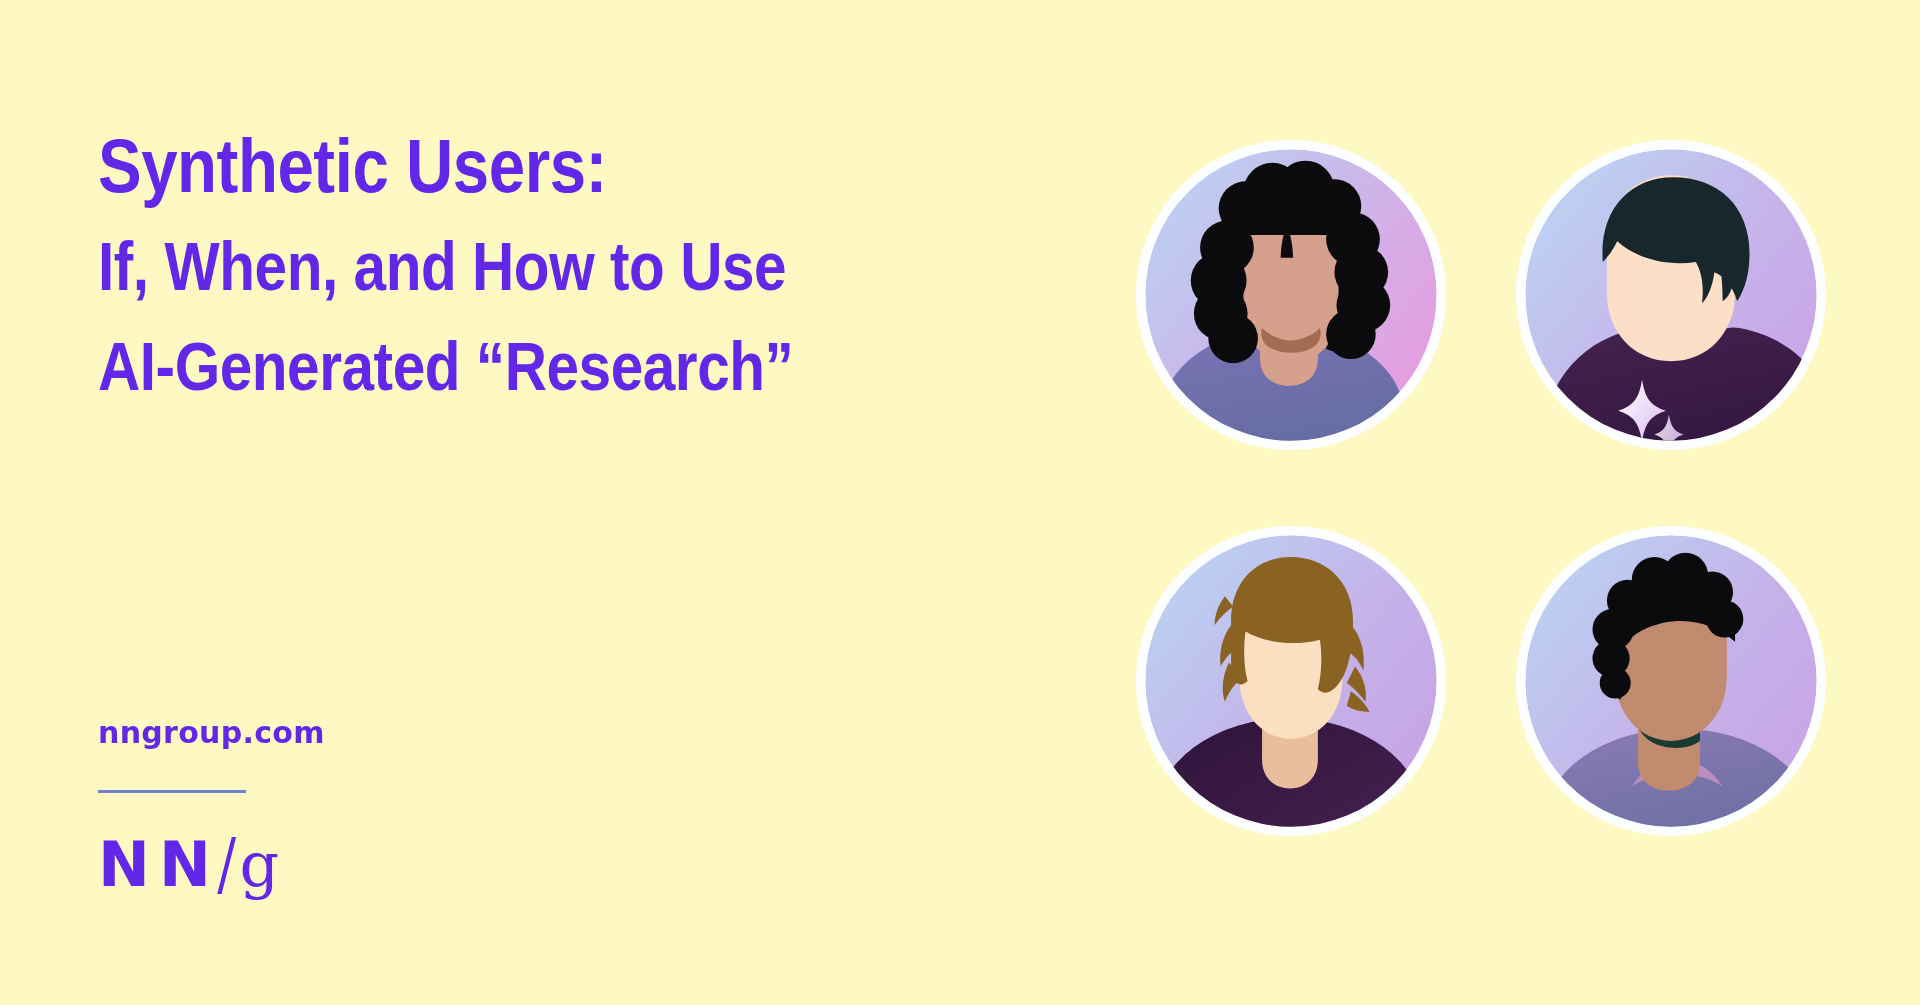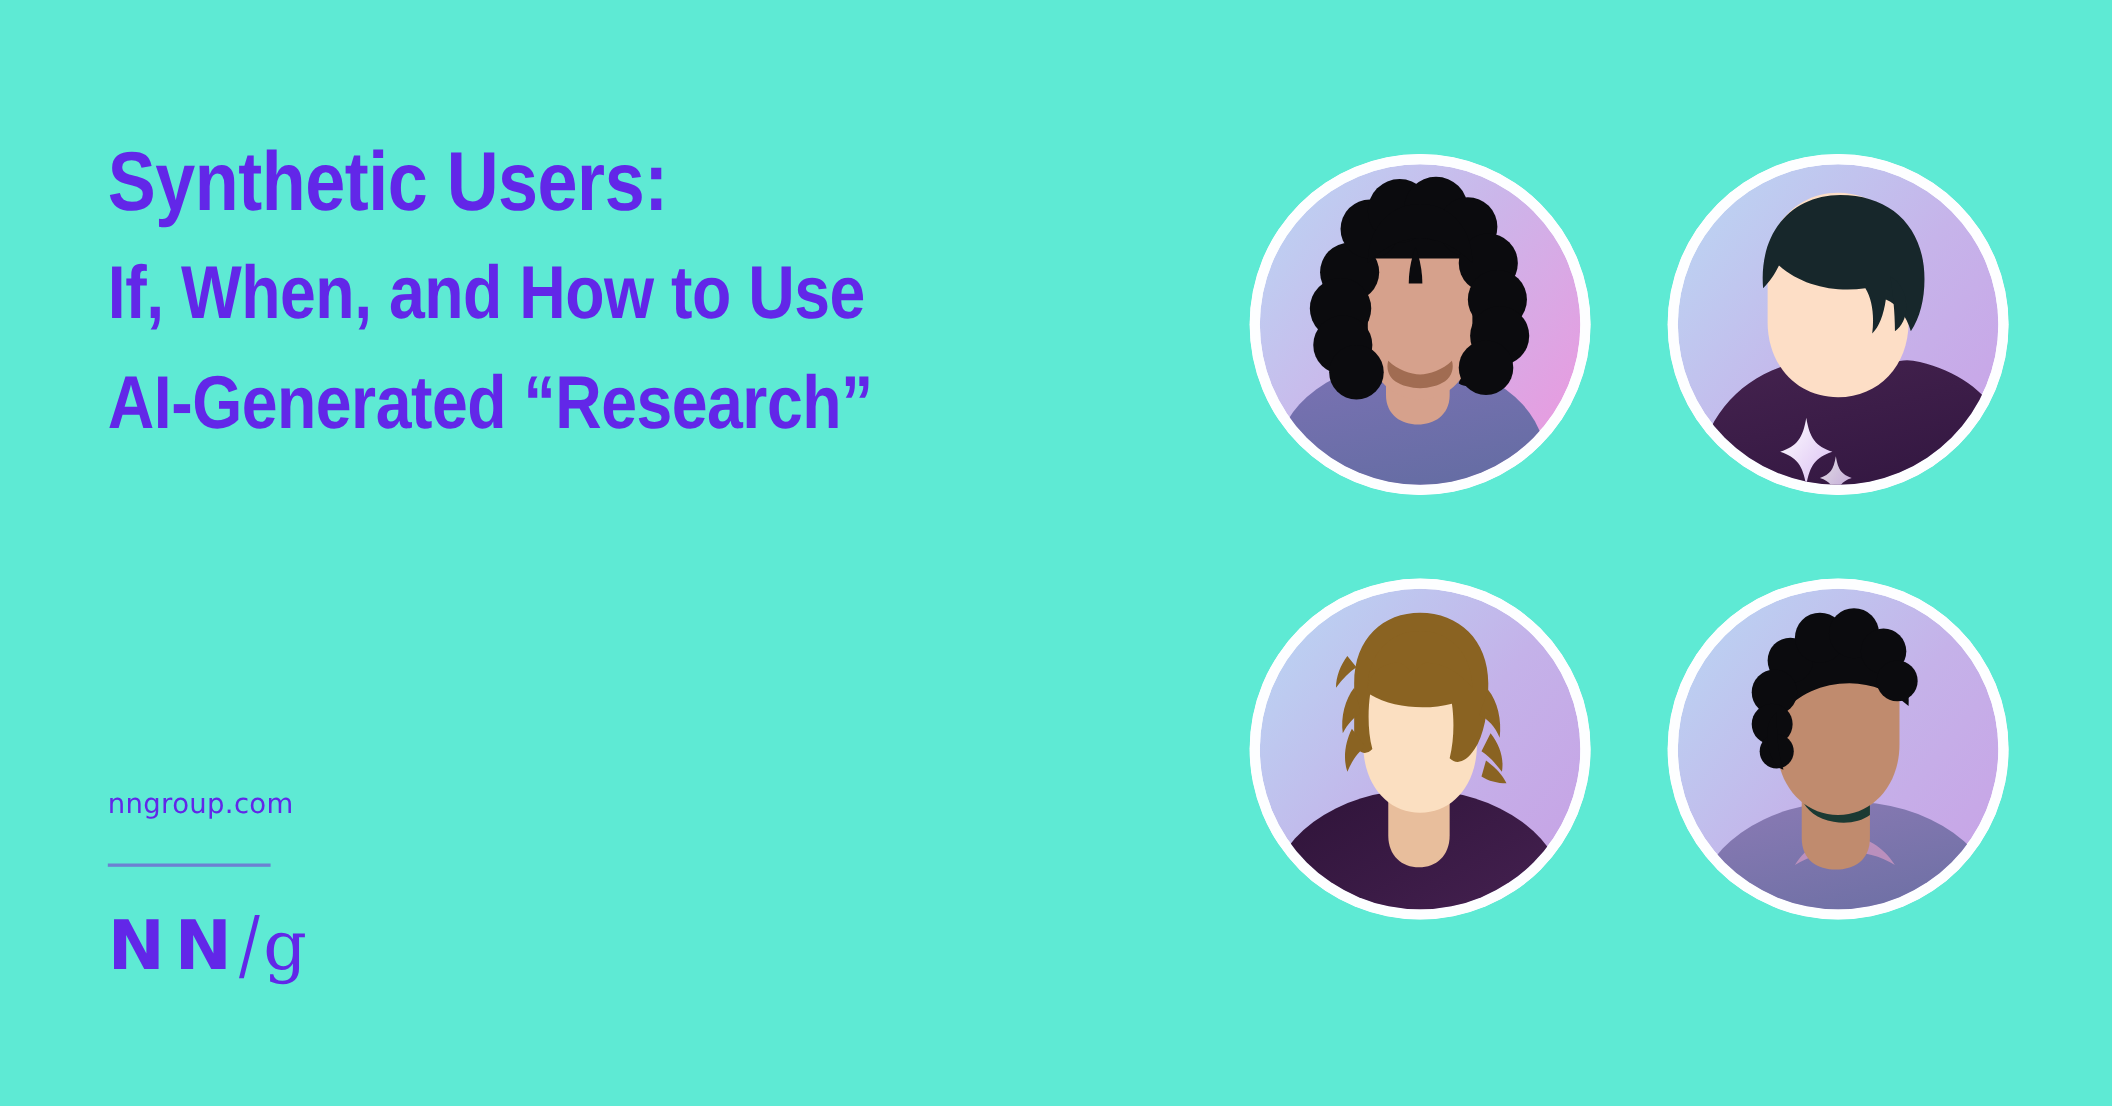--- a/index.html
+++ b/index.html
@@ -10,21 +10,21 @@
     width: 1920px;
     height: 1005px;
     overflow: hidden;
     font-family: "Liberation Sans", sans-serif;
   }
 
   #poster {
     position: relative;
     width: 1920px;
     height: 1005px;
-    background: #5eead4;
+    background: #fef9c3;
     overflow: hidden;
   }
 
   
   #text-column {
     position: absolute;
     left: 98px;
     top: 128px;
     width: 1000px;
   }
@@ -57,22 +57,22 @@
   
   #brand-block {
     position: absolute;
     left: 98px;
     top: 718px;
   }
 
   #site-url {
     color: #6227E8;
     font-family: "DejaVu Sans", sans-serif;
-    font-size: 25px;
-    font-weight: 400;
+    font-size: 30px;
+    font-weight: 700;
     letter-spacing: 0.3px;
     line-height: 1;
   }
 
   #brand-divider {
     margin-top: 42px;
     width: 148px;
     height: 3px;
     background: #6D80D2;
   }

